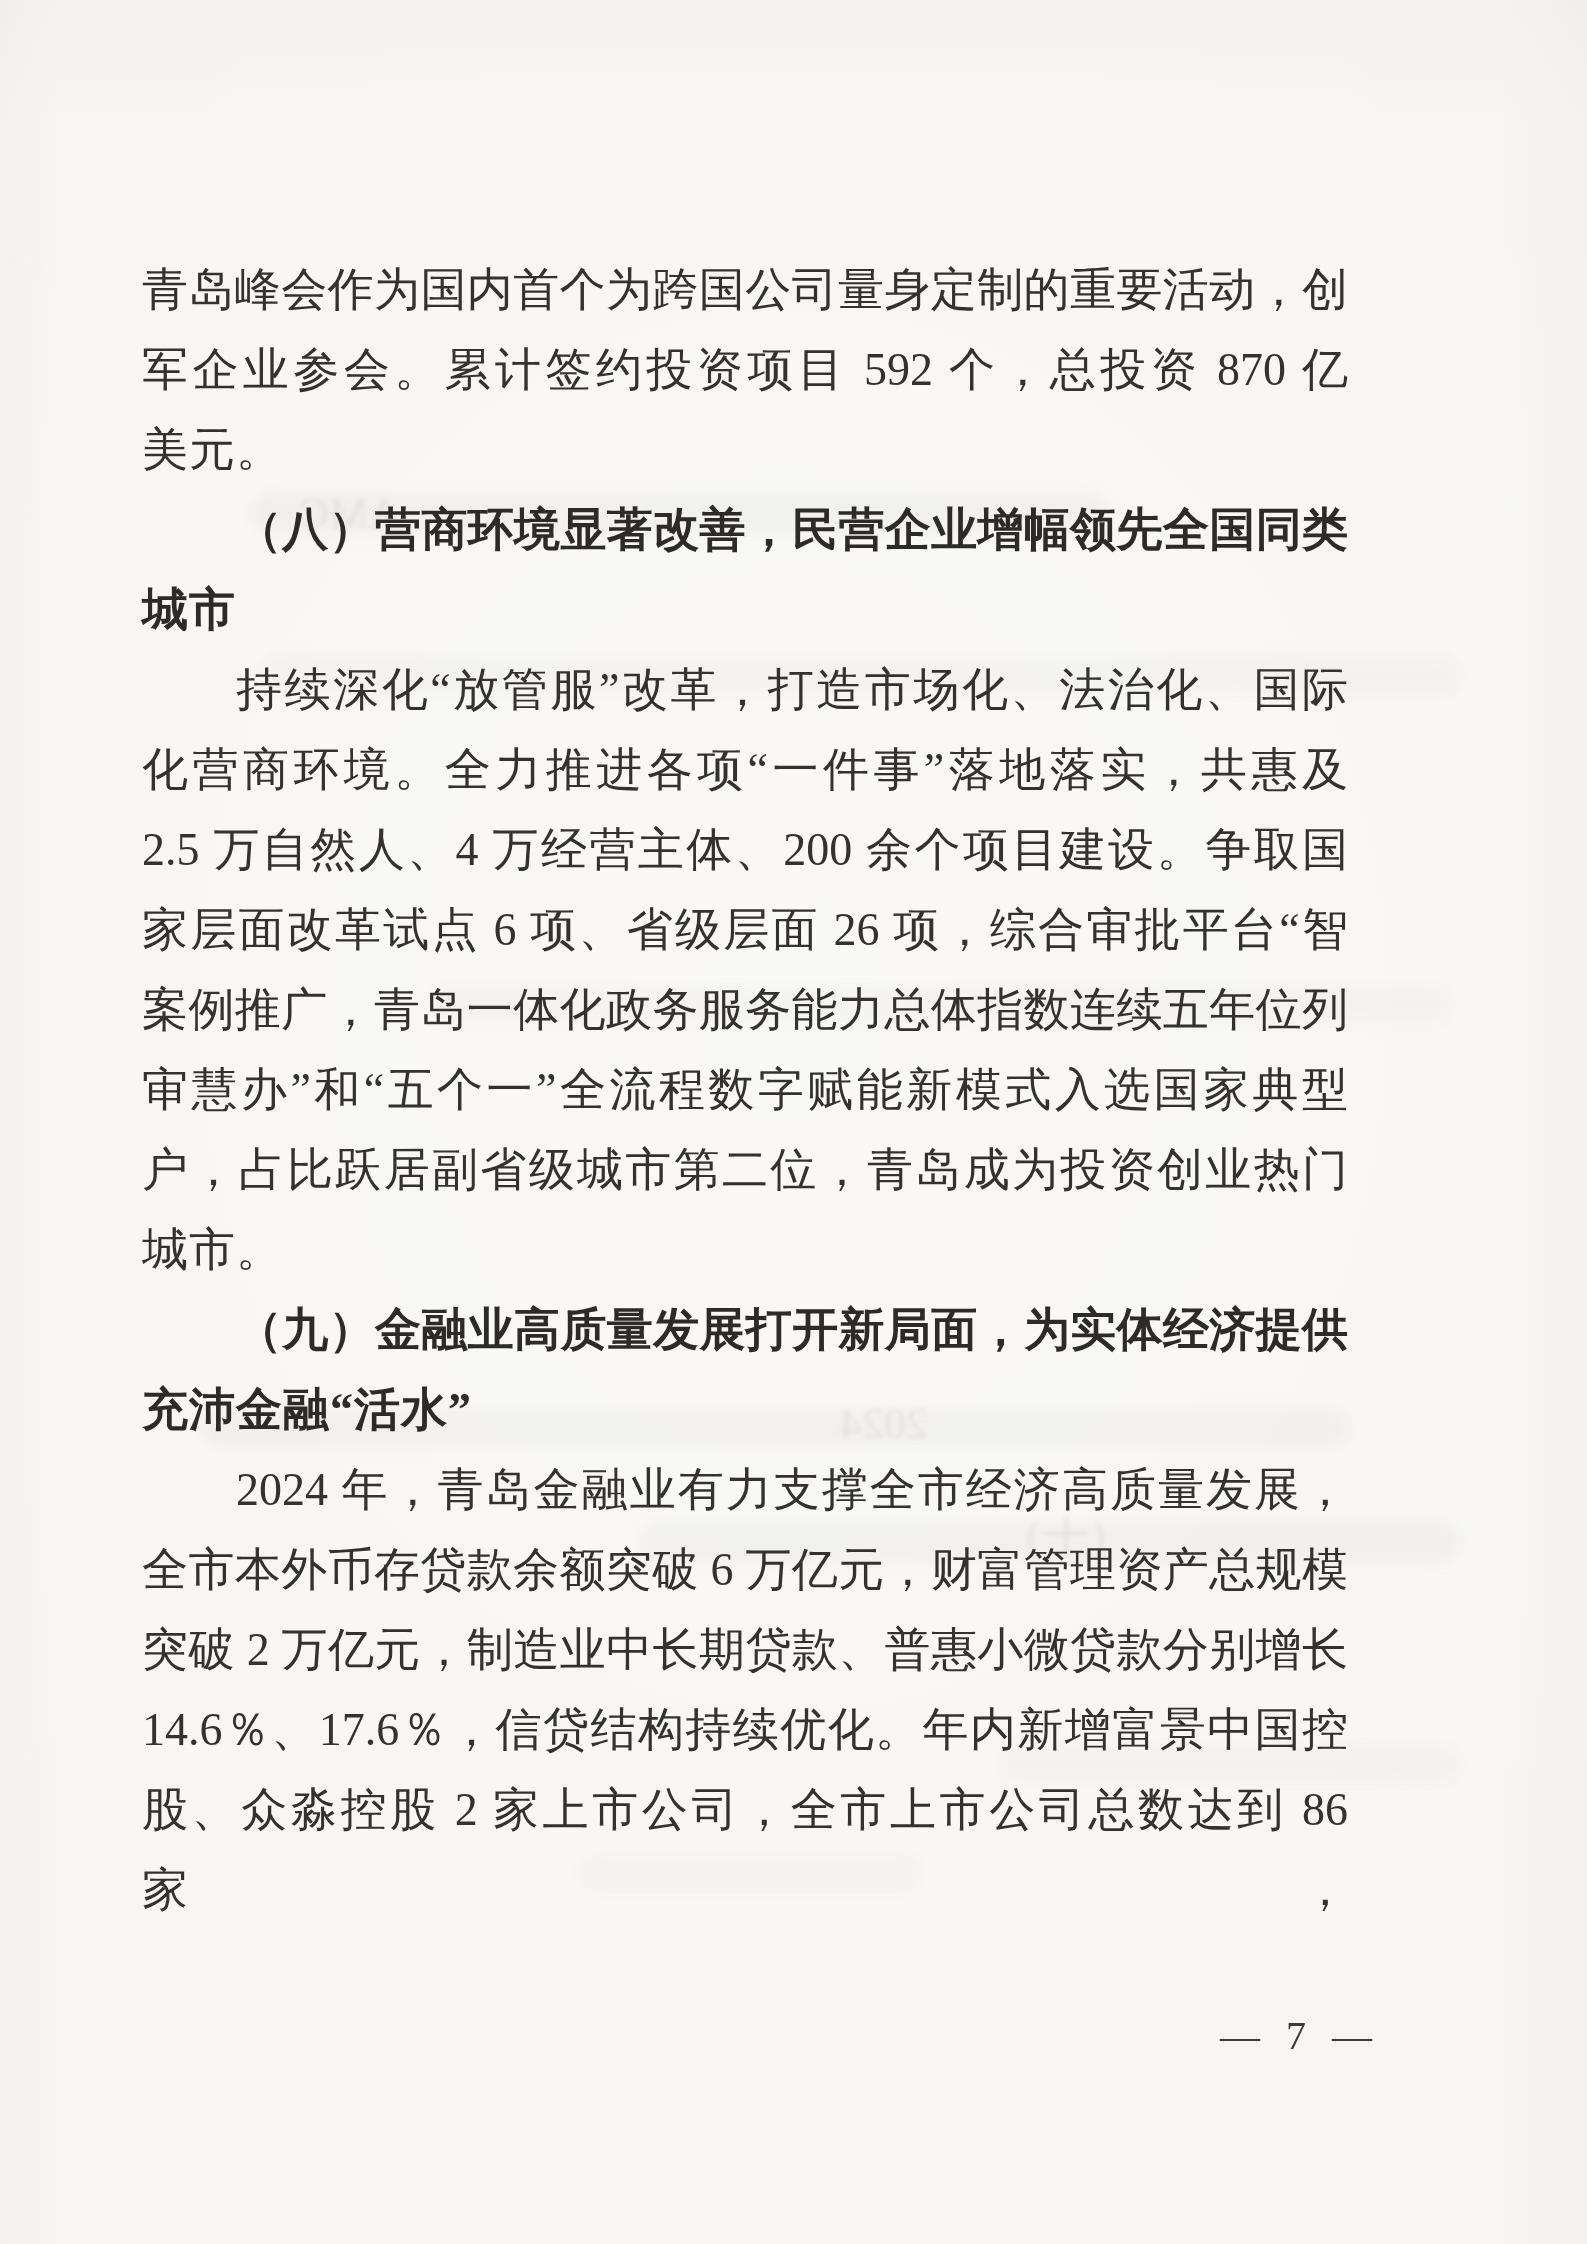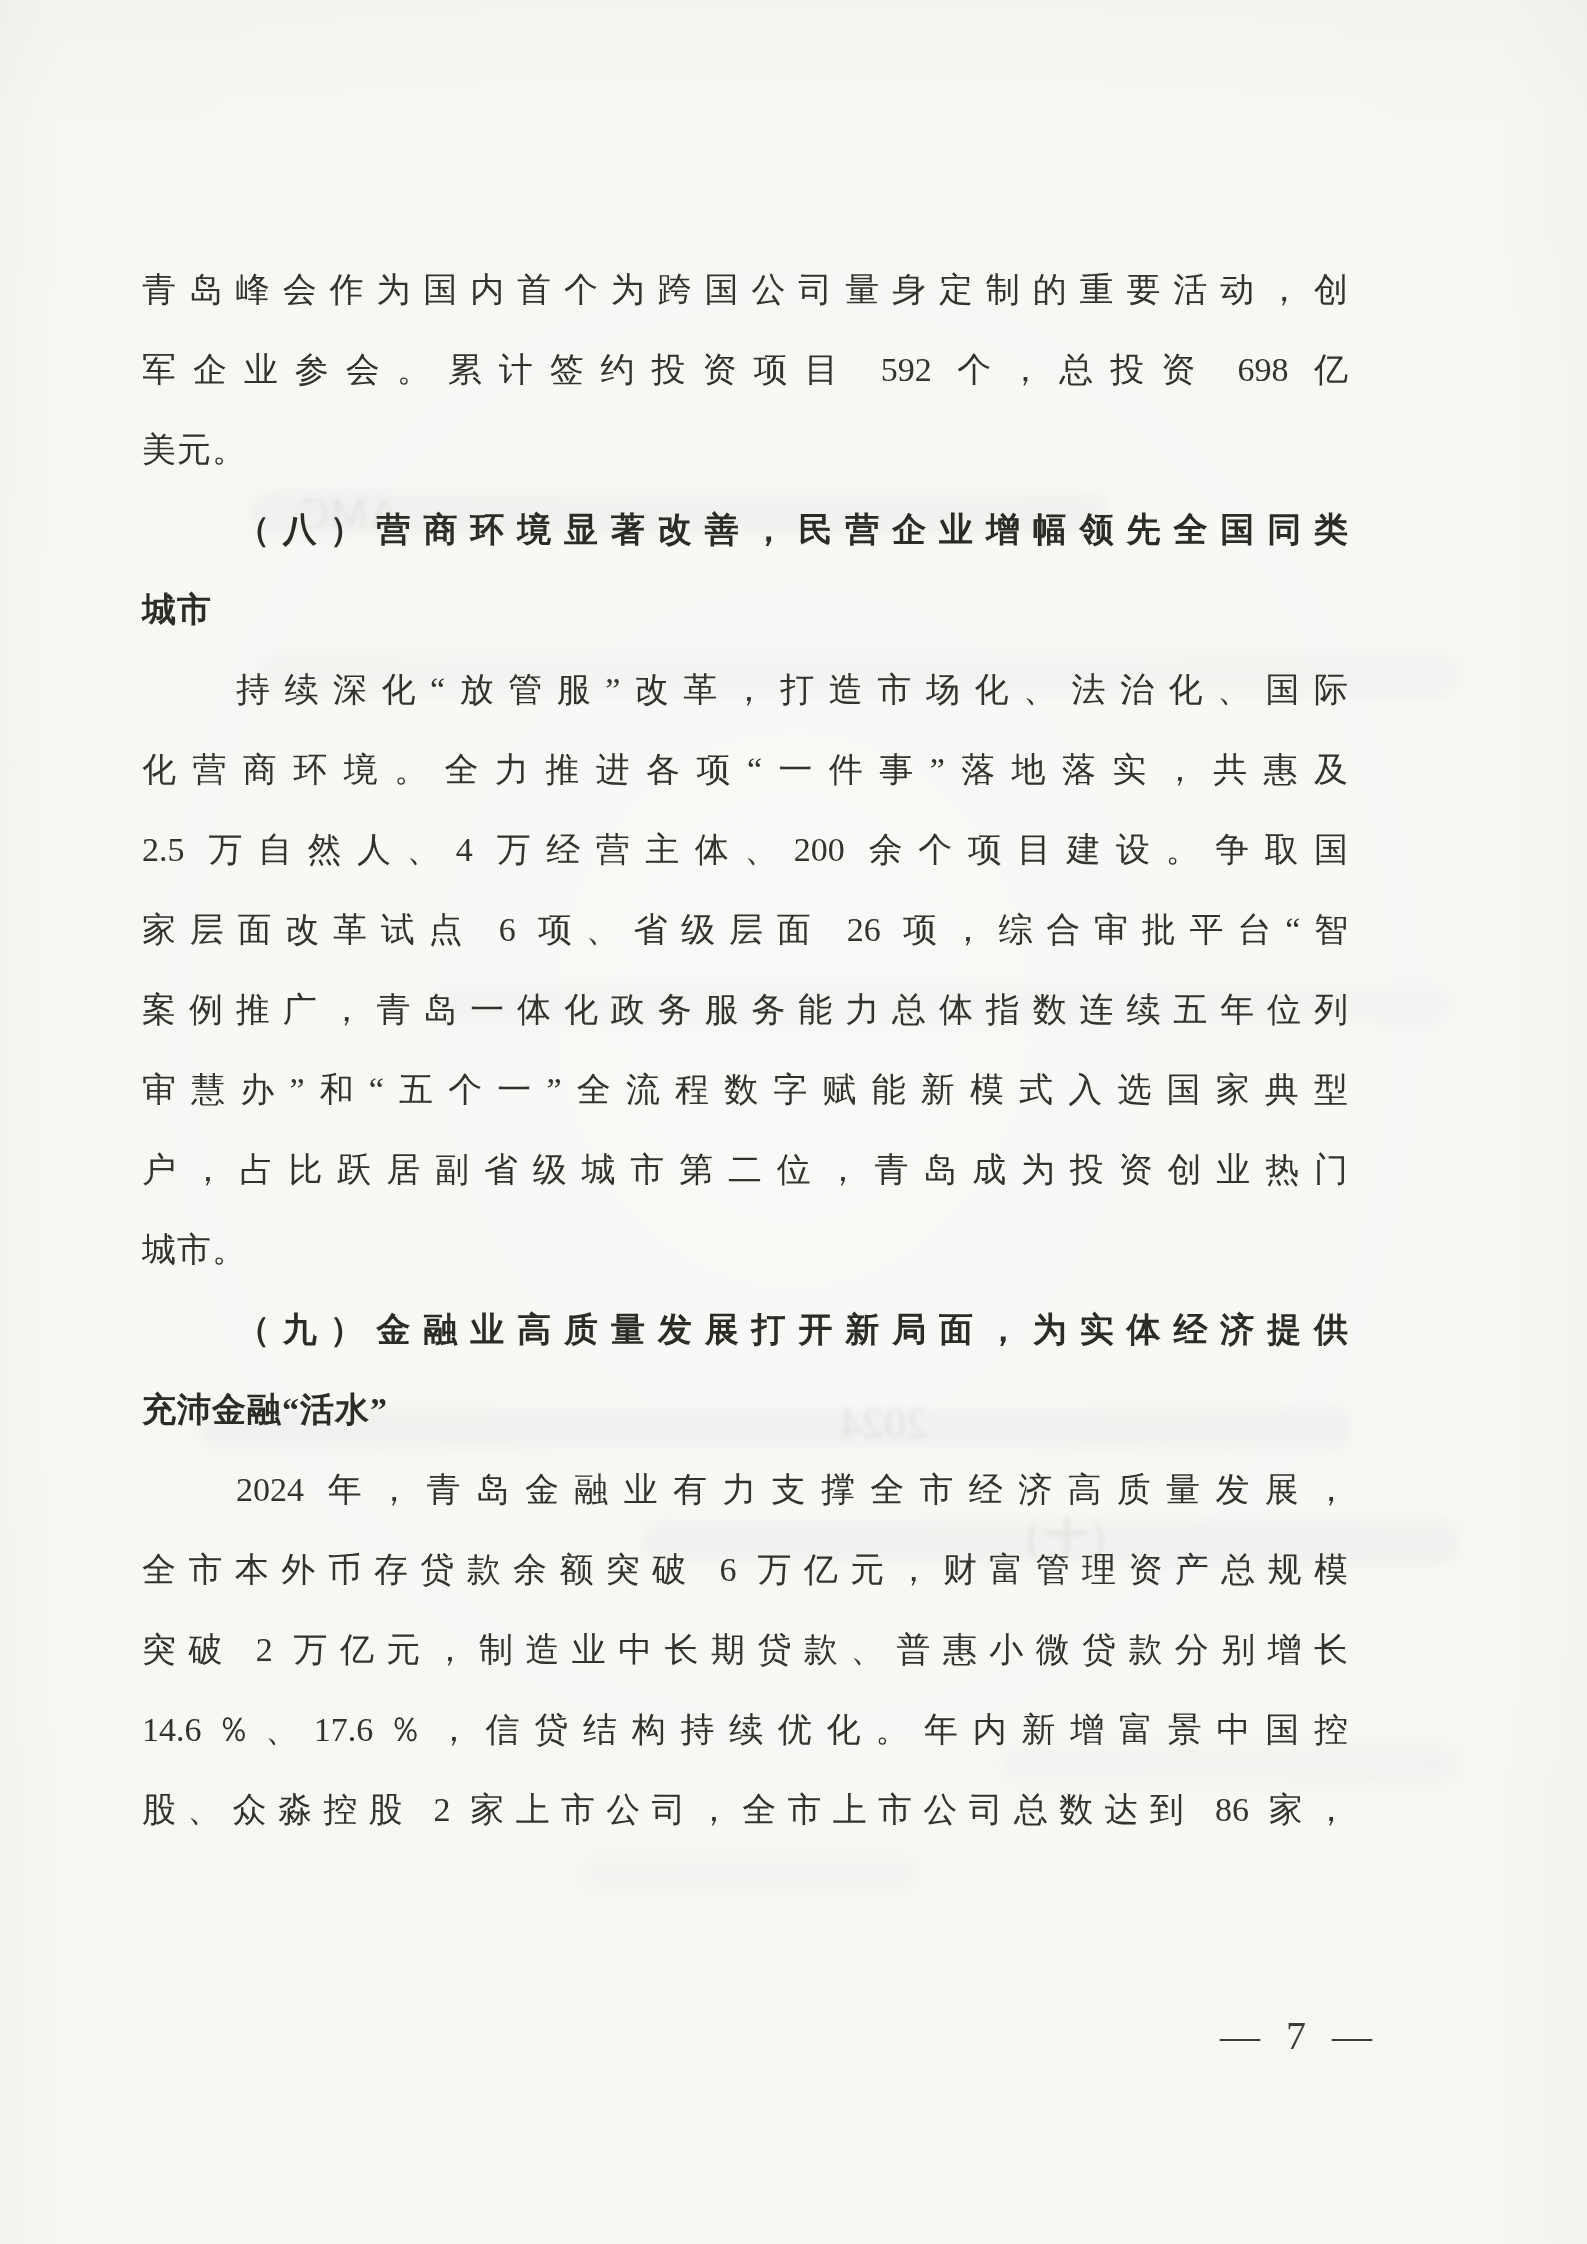--- a/index.html
+++ b/index.html
@@ -27,21 +27,21 @@
   }
   .text-block {
     position: absolute;
     left: 142px;
     top: 250px;
     width: 1206px;
   }
   .line {
     height: 80px;
     line-height: 80px;
-    font-size: 34px;
+    font-size: 46px;
     letter-spacing: 1px;
     white-space: nowrap;
     color: #33322f;
   }
   .line.justify {
     white-space: normal;
     text-align: justify;
     text-align-last: justify;
     letter-spacing: 0;
   }
@@ -101,21 +101,21 @@
 <div class="smudge smudge-4"></div>
 <div class="smudge smudge-5"></div>
 <div class="smudge smudge-6"></div>
 <div class="smudge smudge-7"></div>
 <div class="bleed bleed-1">AMC</div>
 <div class="bleed bleed-2">2024</div>
 <div class="bleed bleed-3">（十）</div>
 
 <div class="text-block">
   <div class="line justify">青岛峰会作为国内首个为跨国公司量身定制的重要活动，创</div>
-  <div class="line justify">军企业参会。累计签约投资项目 592 个，总投资 698 亿</div>
+  <div class="line justify">军企业参会。累计签约投资项目 592 个，总投资 870 亿</div>
   <div class="line">美元。</div>
   <div class="line justify indent bold">（八）营商环境显著改善，民营企业增幅领先全国同类</div>
   <div class="line bold">城市</div>
   <div class="line justify indent">持续深化“放管服”改革，打造市场化、法治化、国际</div>
   <div class="line justify">化营商环境。全力推进各项“一件事”落地落实，共惠及</div>
   <div class="line justify">2.5 万自然人、4 万经营主体、200 余个项目建设。争取国</div>
   <div class="line justify">家层面改革试点 6 项、省级层面 26 项，综合审批平台“智</div>
   <div class="line justify">案例推广，青岛一体化政务服务能力总体指数连续五年位列</div>
   <div class="line justify">审慧办”和“五个一”全流程数字赋能新模式入选国家典型</div>
   <div class="line justify">户，占比跃居副省级城市第二位，青岛成为投资创业热门</div>

